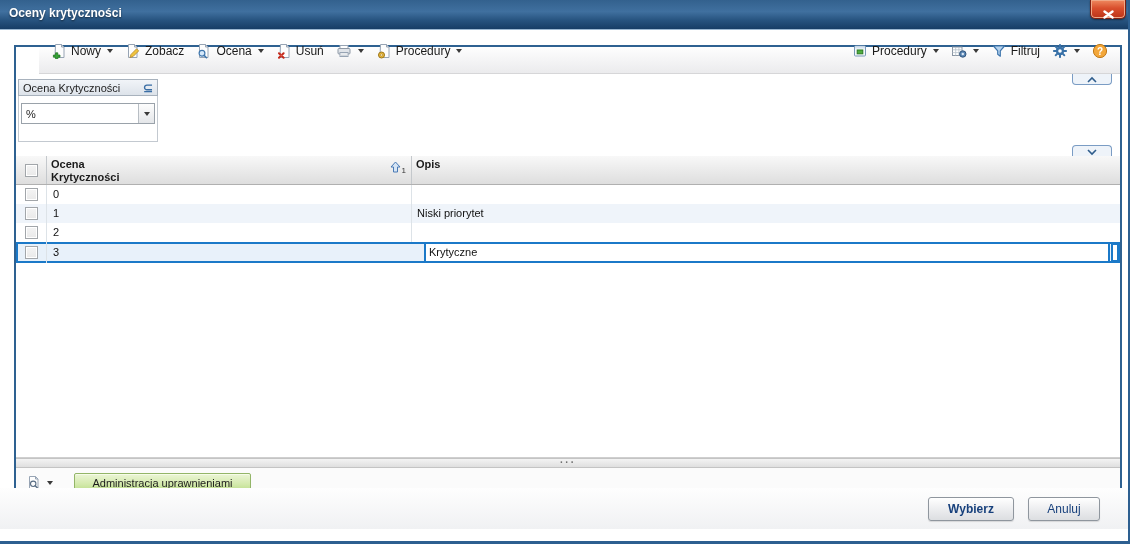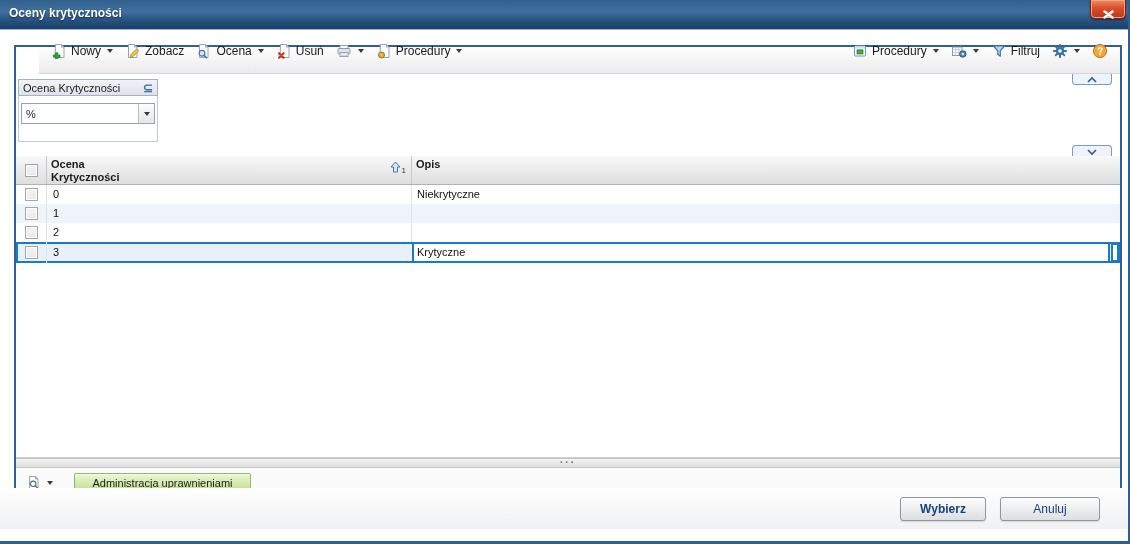--- a/index.html
+++ b/index.html
@@ -73,21 +73,21 @@
 
   .grid-row { display:flex; height:19px; flex:0 0 19px; align-items:stretch; font-size:11px; color:#111; cursor:default; }
   .grid-row .col-check { border-right:1px solid #dde3e8; }
   .grid-row .col-ocena { border-right:1px solid #dde3e8; padding:3px 4px 0 6px; font-weight:normal; }
   .grid-row .col-opis { padding:3px 4px 0 5px; }
   .grid-row.alt { background:#eff4fa; }
 
   .grid-row.selected { height:21px; flex:0 0 21px; position:relative; background:#e8f1fa;
     box-shadow:inset 0 0 0 2px #1b79c8; }
   .grid-row.selected .col-ocena { border-right:none; padding-top:4px; }
-  .grid-row.selected .col-opis { background:#fff; box-shadow:inset 0 0 0 2px #1b79c8; padding-top:4px; margin-right:10px; }
+  .grid-row.selected .col-opis { background:#fff; box-shadow:inset 0 0 0 2px #1b79c8; padding-top:4px; margin-right:10px;margin-left:12px; }
   .editor-slot { position:absolute; right:1px; top:1px; bottom:1px; width:8px; background:#fff;
     box-shadow:inset 0 0 0 2px #1b79c8; }
 
   .grid-empty { flex:1; background:#fff; }
 
   
   .pre-split { height:4px; flex:0 0 4px; border-bottom:1px solid #cfcfcf; background:#fff; }
   .splitter { height:10px; flex:0 0 10px; background:linear-gradient(180deg,#f3f3f3,#dfdfdf);
     border-top:1px solid #c4c4c4; border-bottom:1px solid #c4c4c4;
     display:flex; align-items:center; justify-content:center; cursor:row-resize;
@@ -102,21 +102,21 @@
     box-shadow:inset 0 1px 0 #f6fce8; }
 
   
   .footer { position:absolute; left:0; right:2px; top:488px; height:41px;
     background:linear-gradient(180deg,#fefefe,#f0f1f3);
     display:flex; align-items:center; justify-content:flex-end; gap:14px; padding-right:28px; }
   .btn { height:24px; border:1px solid #8f969e; border-radius:3px; font-family:"Liberation Sans",sans-serif;
     background:linear-gradient(180deg,#ffffff 0%,#ebecee 55%,#dcdee1 100%);
     color:#17407c; font-size:12px; cursor:pointer; box-shadow:0 1px 1px rgba(0,0,0,.12); }
   .btn-select { width:86px; font-weight:bold; }
-  .btn-cancel { width:100px; }
+  .btn-cancel { width:72px; }
 </style>
 </head>
 <body>
 
 <div class="dialog">
 
   <div class="titlebar">
     <span class="title">Oceny krytyczności</span>
     <div class="close-btn">
       <span class="icon16" style="width:11px;height:9px;flex-basis:11px">
@@ -314,28 +314,28 @@
         <div class="col-opis">
           <span>Opis</span>
         </div>
       </div>
 
       <div class="grid-row">
         <div class="col-check">
             <span class="checkbox"></span>
           </div>
         <div class="col-ocena">0</div>
-        <div class="col-opis">Niekrytyczne</div>
       </div>
 
       <div class="grid-row alt">
         <div class="col-check">
             <span class="checkbox"></span>
           </div>
         <div class="col-ocena">1</div>
+        <div class="col-opis">Niski priorytet</div>
       </div>
 
       <div class="grid-row">
         <div class="col-check">
             <span class="checkbox"></span>
           </div>
         <div class="col-ocena">2</div>
       </div>
 
       <div class="grid-row selected">

